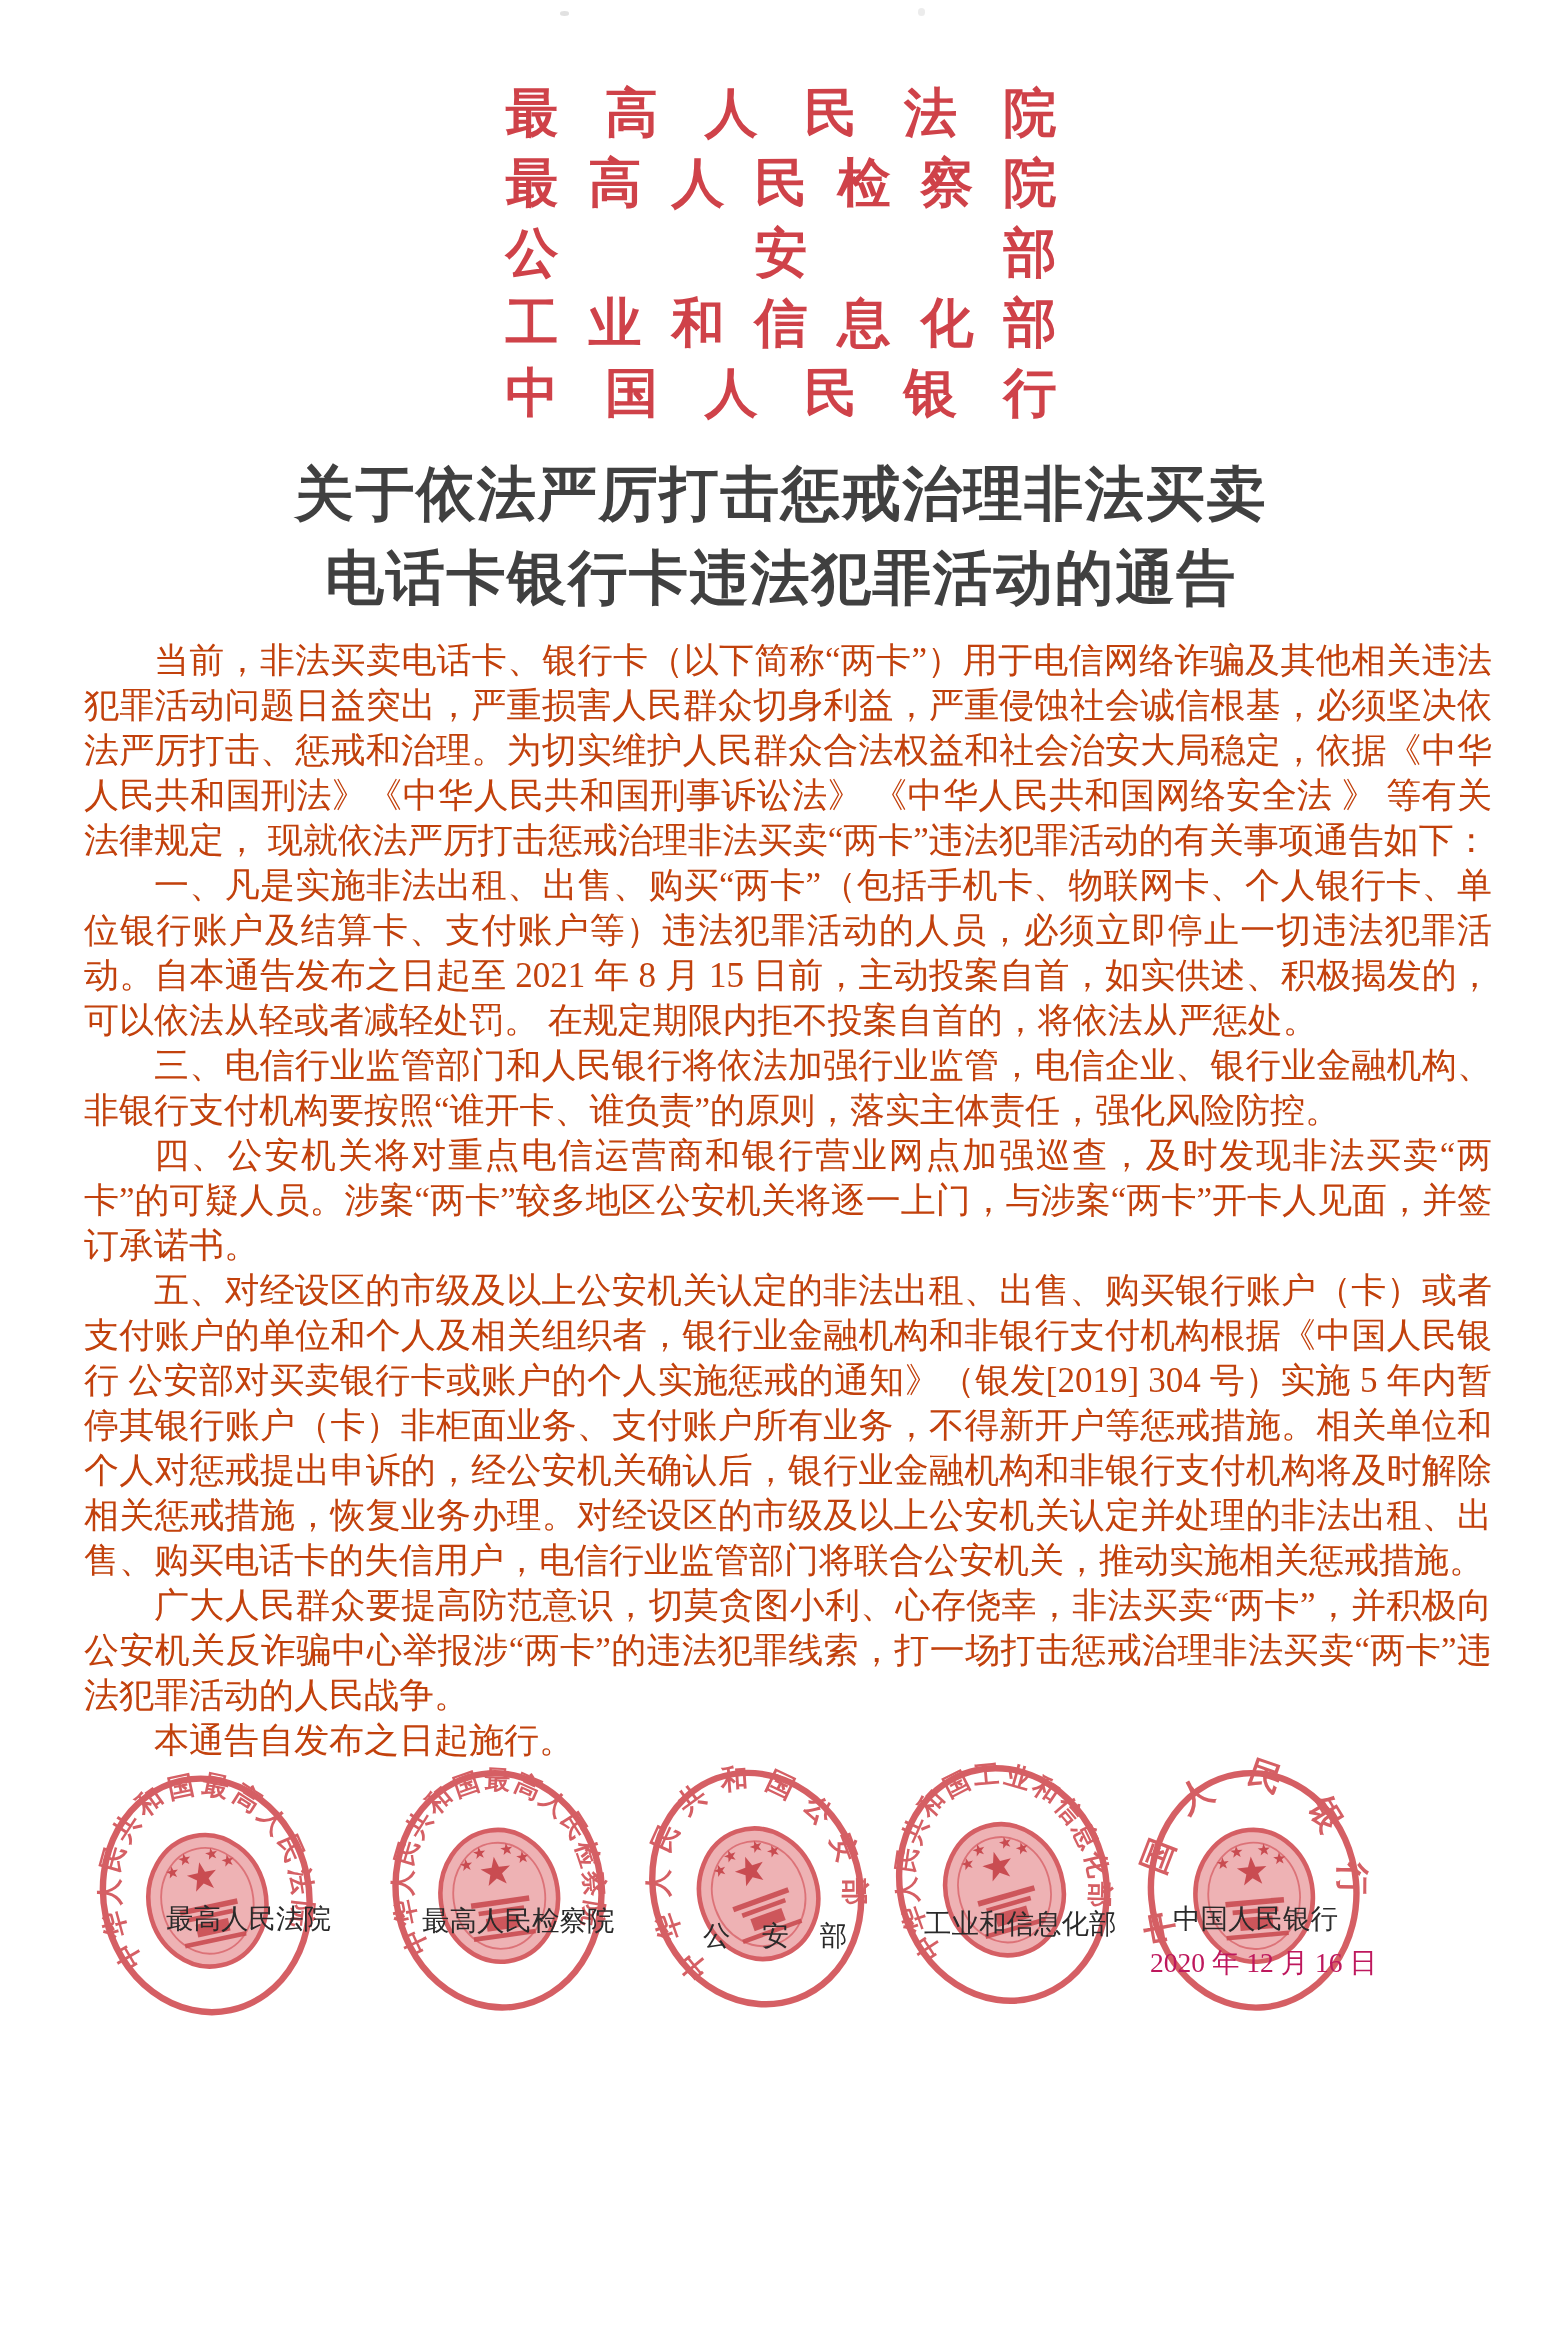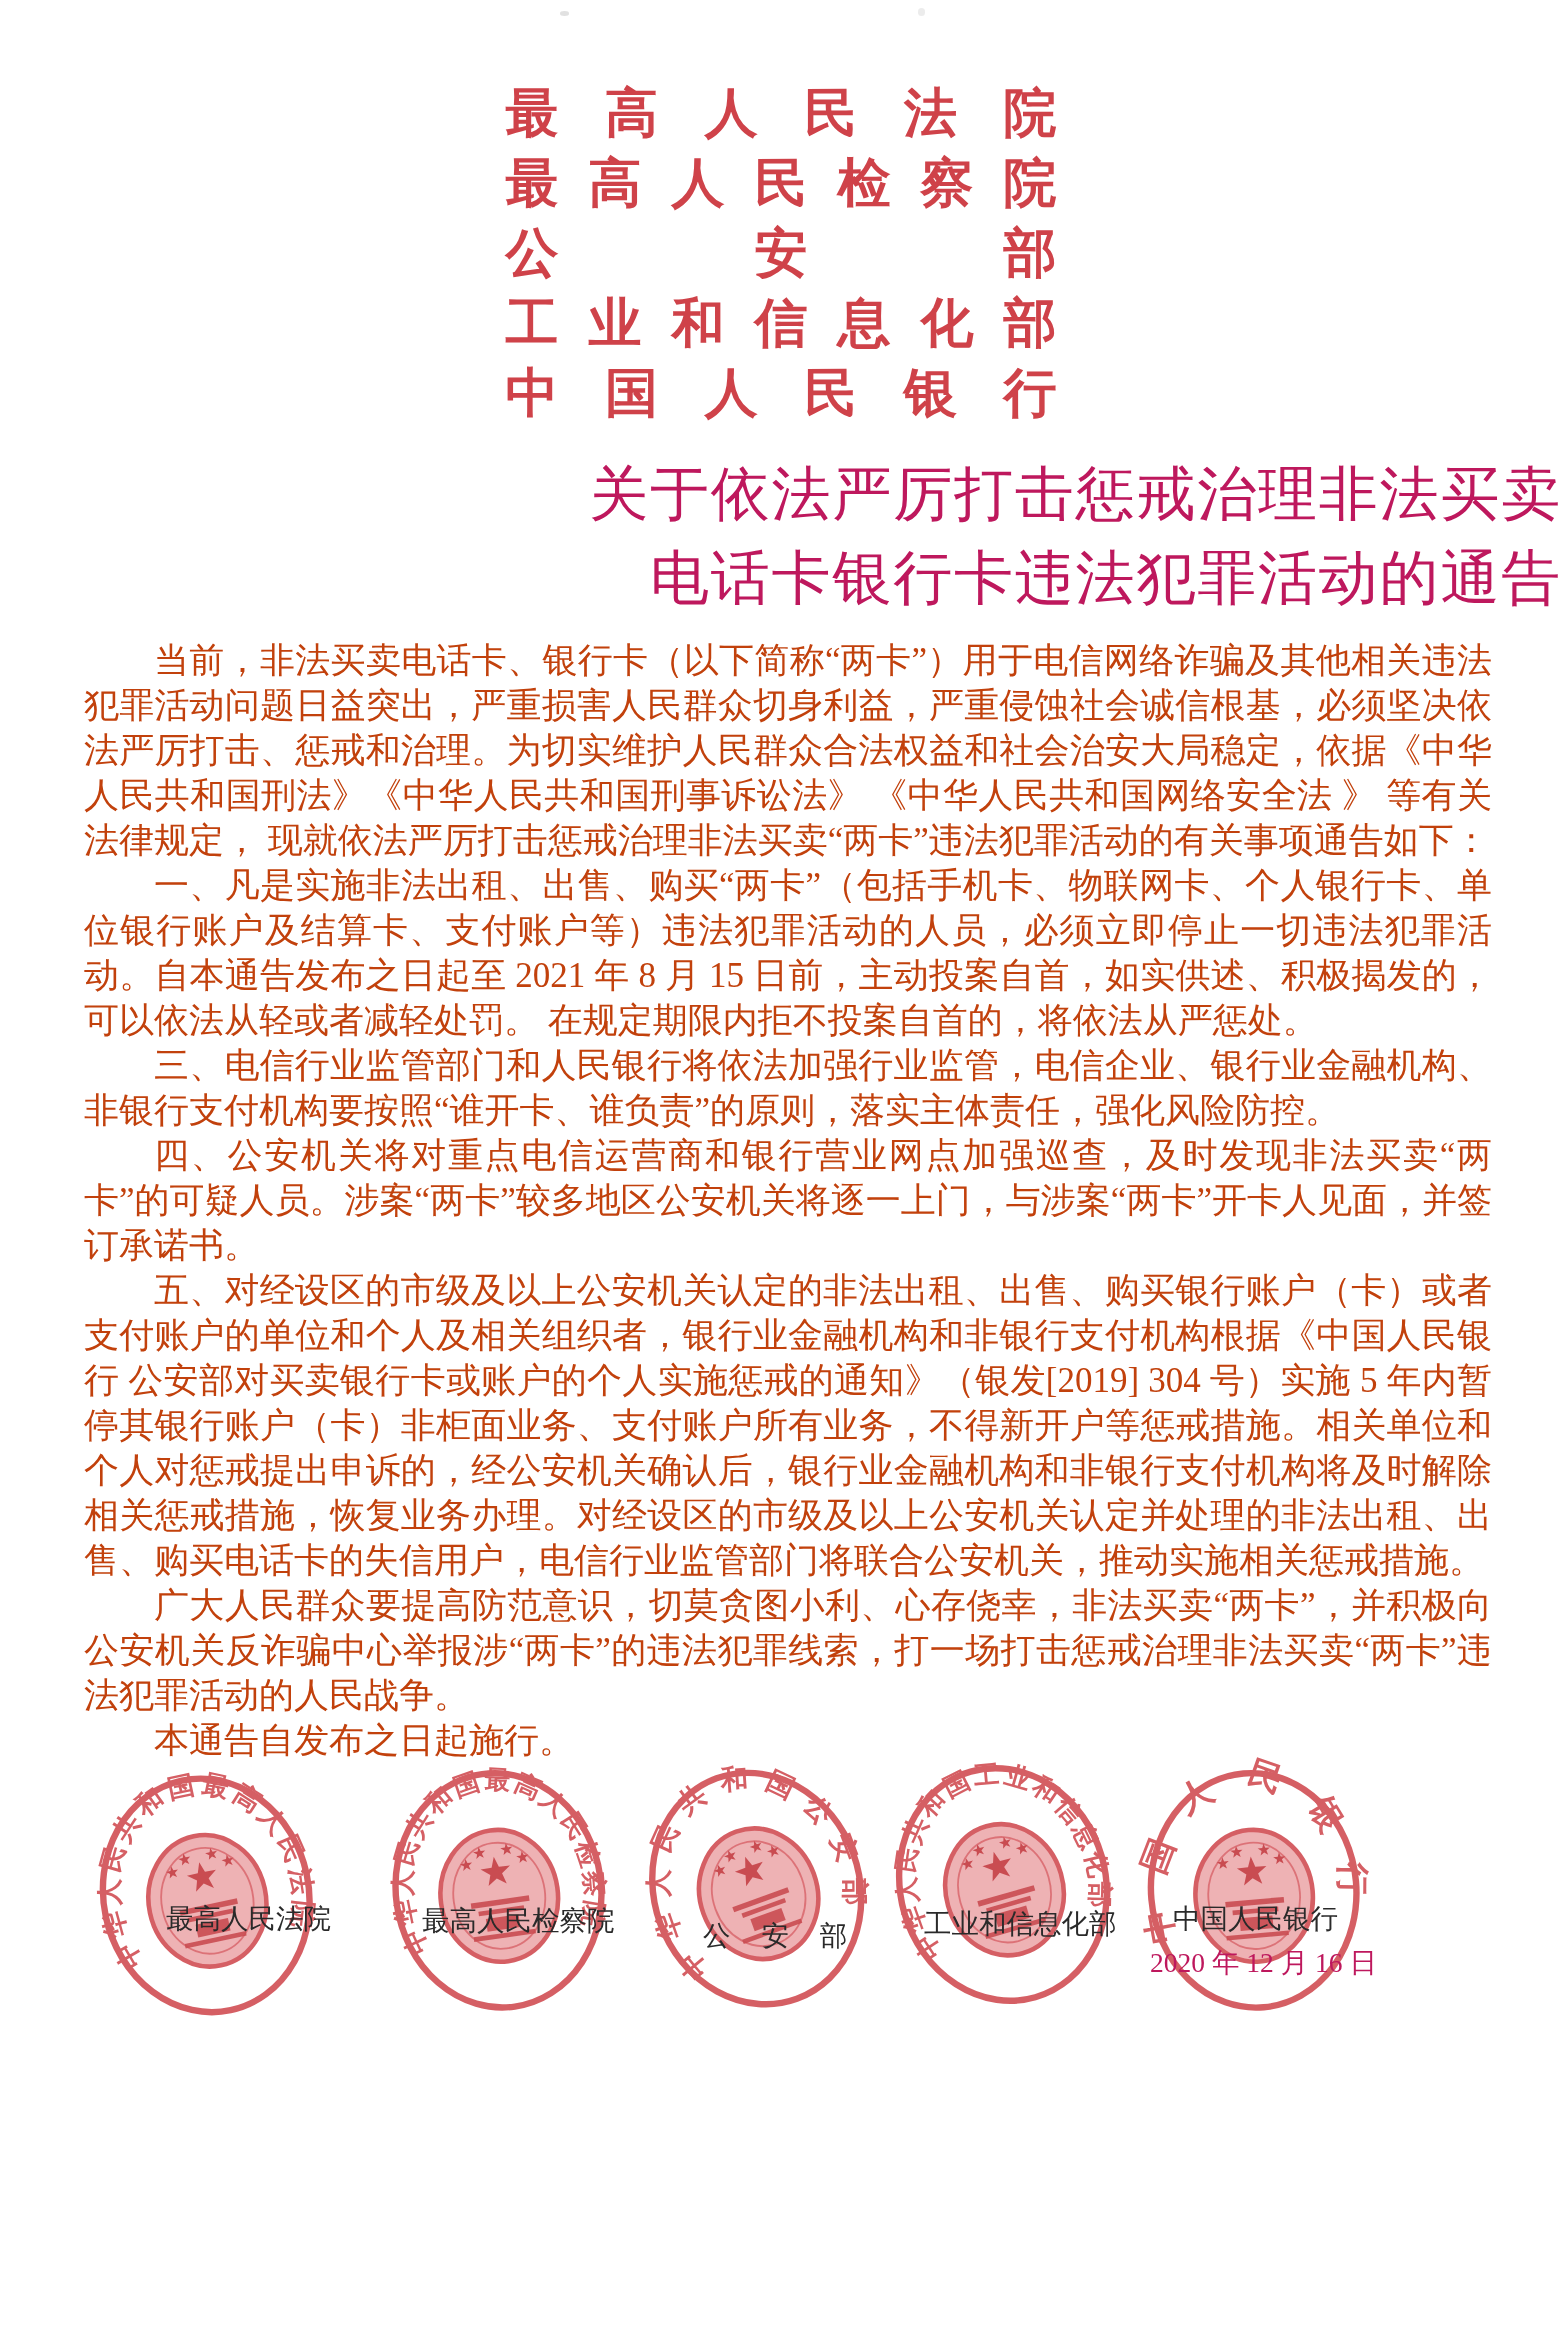--- a/index.html
+++ b/index.html
@@ -29,23 +29,23 @@
     text-align:justify;
     text-align-last:justify;
     line-height:70px;
     height:70px;
     white-space:nowrap;
   }
 
   
   .doc-title {
     margin-top:24px;
-    text-align:right;
-    color:#be185d;
-    font-weight:normal;
+    text-align:center;
+    color:#404040;
+    font-weight:bold;
     font-size:59px;
     line-height:84px;
     letter-spacing:1.8px;
   }
 
   
   .body-text {
     margin:18.4px 70px 0 84px;
     font-size:35px;
     line-height:45px;

